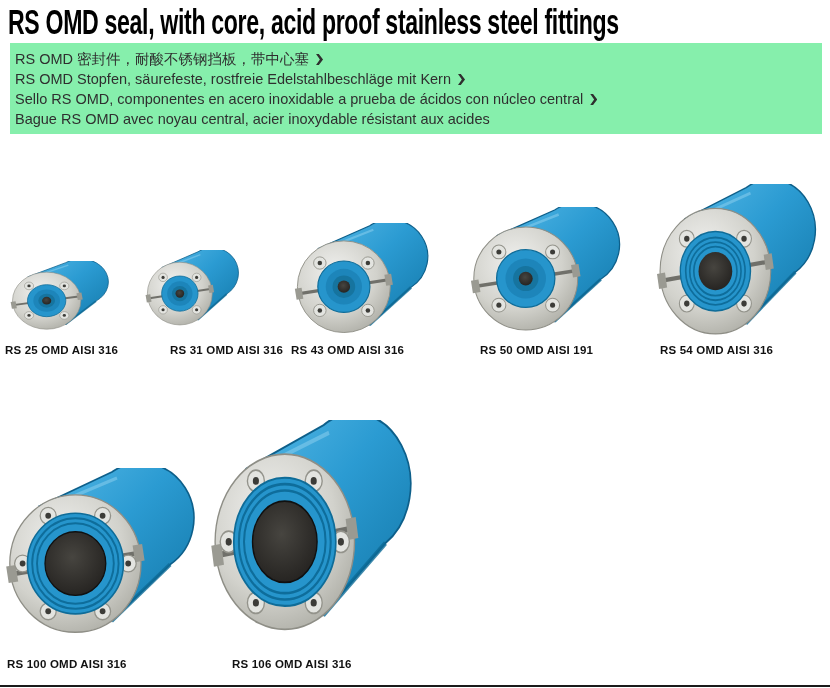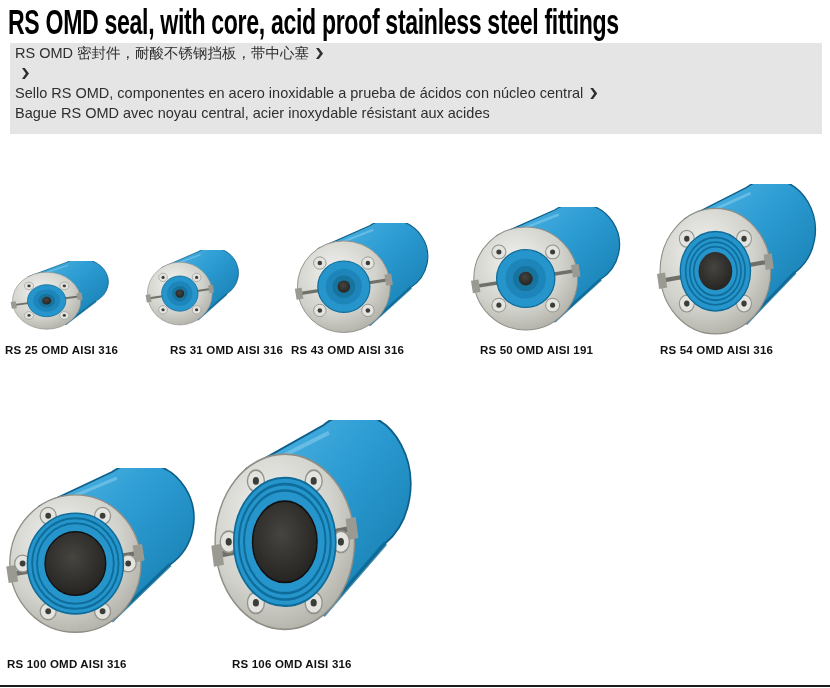--- a/index.html
+++ b/index.html
@@ -7,21 +7,21 @@
     width:830px; height:688px; background:#ffffff; position:relative;
     overflow:hidden; font-family:"Liberation Sans", sans-serif;
   }
   .page-title {
     position:absolute; left:8px; top:2px; margin:0;
     font-size:35px; font-weight:bold; color:#000; letter-spacing:-0.5px;
     white-space:nowrap; transform:scaleX(0.66); transform-origin:0 0;
   }
   .desc-panel {
     position:absolute; left:10px; top:43px; width:812px; height:91px;
-    background:#e5e5e5; box-sizing:border-box; padding:0 10px 0 5px;
+    background:#86efac; box-sizing:border-box; padding:6px 10px 0 5px;
   }
   .desc-line {
     height:20px; line-height:20px; font-size:14.5px; color:#2f2f2f;
     white-space:nowrap;
   }
   .chev {
     display:inline-block; width:7px; height:11px; margin-left:7px;
     background:#2f2f2f; vertical-align:-1px;
     clip-path:polygon(0 0, 40% 0, 100% 50%, 40% 100%, 0 100%, 55% 50%);
   }
@@ -169,21 +169,21 @@
   </defs>
 </svg>
 
 <h1 class="page-title">RS OMD seal, with core, acid proof stainless steel fittings</h1>
 
 <div class="desc-panel">
   <div class="desc-line">
     <span>RS OMD 密封件，耐酸不锈钢挡板，带中心塞</span><span class="chev"></span>
   </div>
   <div class="desc-line">
-    <span class="chev"></span>
+    <span>RS OMD Stopfen, säurefeste, rostfreie Edelstahlbeschläge mit Kern</span><span class="chev"></span>
   </div>
   <div class="desc-line">
     <span>Sello RS OMD, componentes en acero inoxidable a prueba de ácidos con núcleo central</span><span class="chev"></span>
   </div>
   <div class="desc-line">
     <span>Bague RS OMD avec noyau central, acier inoxydable résistant aux acides</span>
   </div>
 </div>
 
 <div class="prod-img" id="img-rs25">

